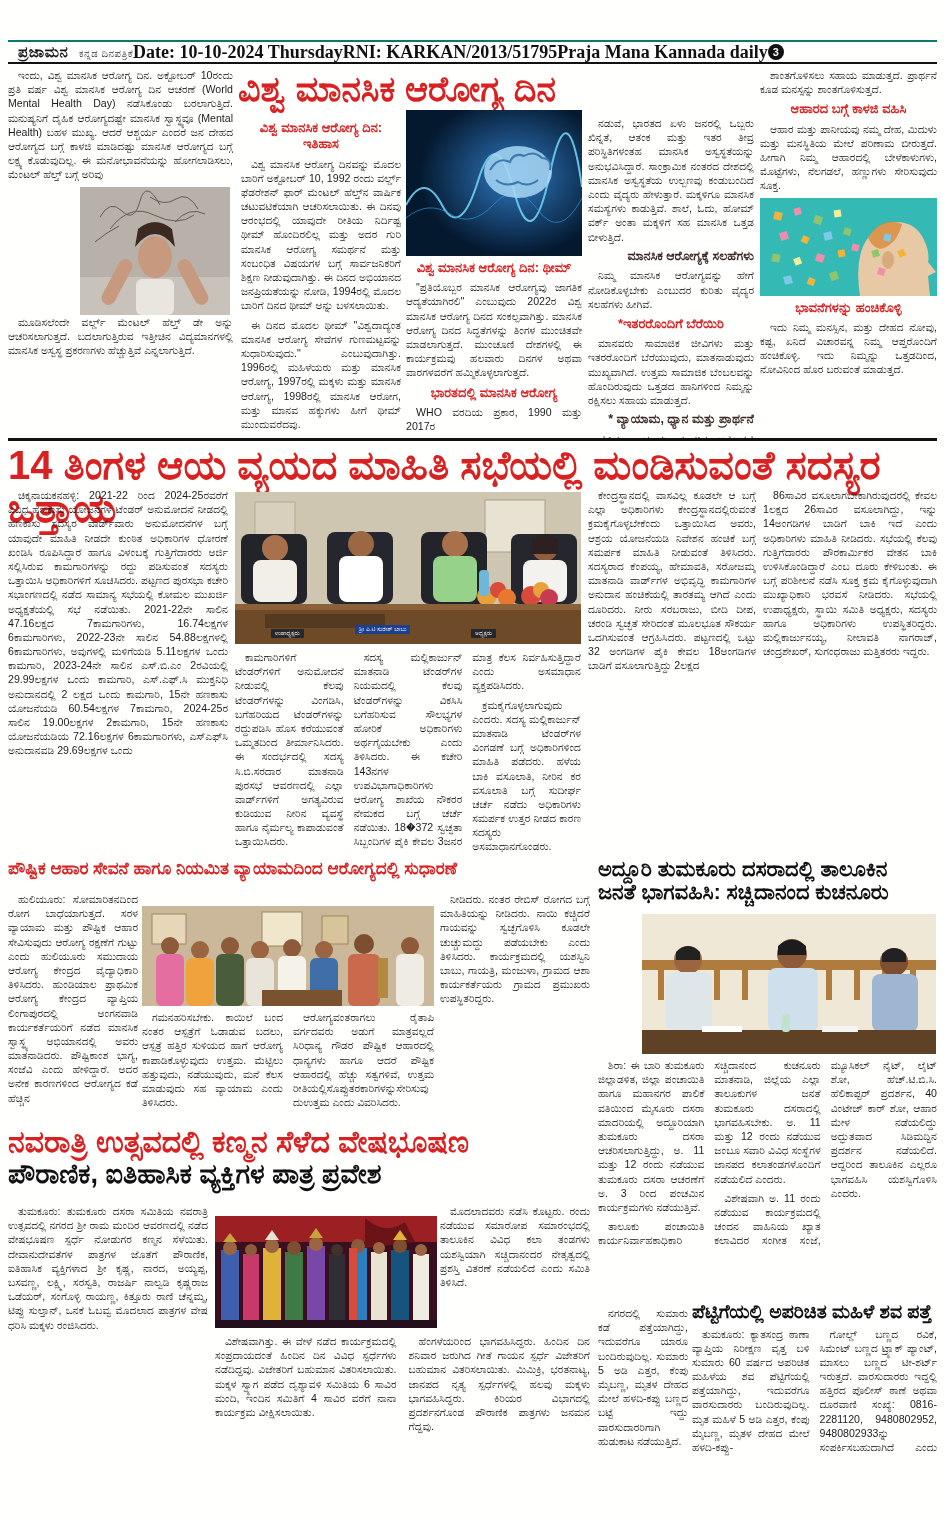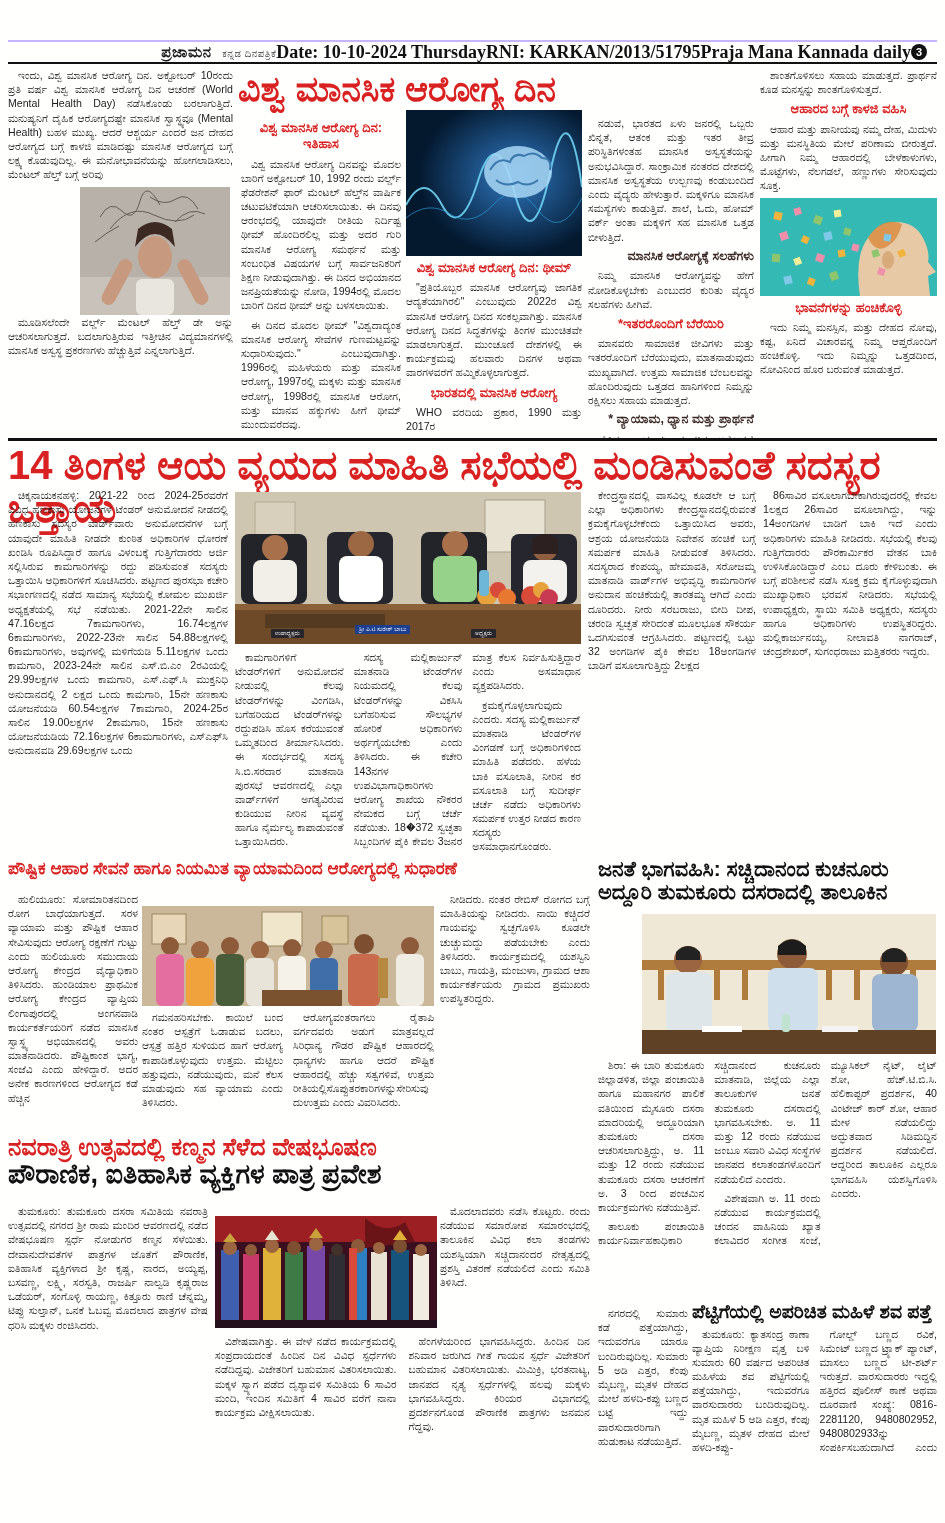--- a/index.html
+++ b/index.html
@@ -2,22 +2,22 @@
 <html><head>
 <meta charset="utf-8">
 <style>
   *{box-sizing:border-box;margin:0;padding:0}
   html,body{background:#e8e8e8}
   body{font-family:"Liberation Sans",sans-serif}
   #page{position:relative;width:945px;height:1523px;background:#fffffe;margin:0 auto;overflow:hidden;color:#1b1b1b}
 
   
   #masthead{position:absolute;top:40px;left:8px;width:929px;height:24px;
-    border-top:2px solid #c4b5fd;border-bottom:2px solid #111;
-    display:flex;align-items:center;justify-content:flex-end;padding:0 10px}
+    border-top:2px solid #0f766e;border-bottom:2px solid #111;
+    display:flex;align-items:center;justify-content:flex-start;padding:0 10px}
   .mh-logo{font-weight:bold;font-size:15px;color:#1a1a1a;letter-spacing:.5px}
   .mh-logo .tag{font-size:10px;font-weight:normal;margin-left:6px;color:#333}
   .mh-item{font-family:"Liberation Serif",serif;font-weight:bold;font-size:18px;color:#111}
   .page-circle{width:16px;height:16px;border-radius:50%;background:#111;color:#fff;
     font-size:11px;font-weight:bold;display:flex;align-items:center;justify-content:center}
 
   
   .bt{font-size:10.6px;line-height:1.34;text-align:justify;color:#1c1c1c;word-break:break-word}
   .bt p{margin-bottom:5px;text-indent:10px}
   .sub-red{color:#d92121;font-weight:bold;text-align:center;font-size:13px;line-height:1.25;margin:4px 0}
@@ -267,22 +267,22 @@
     </div>
 
     <div class="col bt" style="left:134px;top:154px;width:292px;height:112px;column-count:2;column-gap:10px">
       <p>ಗಮನಹರಿಸಬೇಕು. ಕಾಯಿಲೆ ಬಂದ ನಂತರ ಆಸ್ಪತ್ರೆಗೆ ಓಡಾಡುವ ಬದಲು, ಆಸ್ಪತ್ರೆ ಹತ್ತಿರ ಸುಳಿಯದ ಹಾಗೆ ಆರೋಗ್ಯ ಕಾಪಾಡಿಕೊಳ್ಳುವುದು ಉತ್ತಮ. ಮೆಟ್ಟಿಲು ಹತ್ತುವುದು, ನಡೆಯುವುದು, ಮನೆ ಕೆಲಸ ಮಾಡುವುದು ಸಹ ವ್ಯಾಯಾಮ ಎಂದು ತಿಳಿಸಿದರು.</p>
       <p>ಆರೋಗ್ಯವಂತರಾಗಲು ರೈತಾಪಿ ವರ್ಗದವರು ಅಡುಗೆ ಮಾತ್ರವಲ್ಲದೆ ಸಿರಿಧಾನ್ಯ ಗೌಡರ ಪೌಷ್ಟಿಕ ಆಹಾರದಲ್ಲಿ ಧಾನ್ಯಗಳು ಹಾಗೂ ಆದರೆ ಪೌಷ್ಟಿಕ ಆಹಾರದಲ್ಲಿ ಹೆಚ್ಚು ಸತ್ವಗಳಿವೆ, ಉತ್ತಮ ರೀತಿಯಲ್ಲಿಸೊಪ್ಪುತರಕಾರಿಗಳನ್ನುಸೇರಿಸುವುದುಉತ್ತಮ ಎಂದು ವಿವರಿಸಿದರು.</p>
     </div>
   </div>
 
   <div style="position:absolute;top:856px;left:598px;width:339px;height:614px;overflow:hidden">
     <div class="hl hl-black" style="position:absolute;left:0;top:2px;width:100%;font-size:21px">
+      <div>ಅದ್ದೂರಿ ತುಮಕೂರು ದಸರಾದಲ್ಲಿ ತಾಲೂಕಿನ</div>
       <div>ಜನತೆ ಭಾಗವಹಿಸಿ: ಸಚ್ಚಿದಾನಂದ ಕುಚನೂರು</div>
-      <div>ಅದ್ದೂರಿ ತುಮಕೂರು ದಸರಾದಲ್ಲಿ ತಾಲೂಕಿನ</div>
     </div>
 
     <div class="photo" style="left:44px;top:58px;width:294px;height:140px">
       <svg width="294" height="140" viewBox="0 0 294 140">
         <rect width="294" height="140" fill="#efe8d6"></rect>
         <rect y="46" width="294" height="10" fill="#b07c3e"></rect>
         <g fill="#b07c3e">
           <rect x="16" y="56" width="6" height="30"></rect>
             <rect x="44" y="56" width="6" height="30"></rect>
           <rect x="72" y="56" width="6" height="30"></rect>
@@ -325,21 +325,21 @@
     <div style="position:absolute;left:94px;top:446px;width:245px;height:168px">
       <div class="hl hl-black" style="font-size:19px;margin-bottom:4px">ಪೆಟ್ಟಿಗೆಯಲ್ಲಿ ಅಪರಿಚಿತ ಮಹಿಳೆ ಶವ ಪತ್ತೆ</div>
       <div class="bt" style="column-count:2;column-gap:10px;height:130px;overflow:hidden">
         <p>ತುಮಕೂರು: ಕ್ಯಾತಸಂದ್ರ ಠಾಣಾ ವ್ಯಾಪ್ತಿಯ ನಿರೀಕ್ಷಣ ವೃತ್ತ ಬಳಿ ಸುಮಾರು 60 ವರ್ಷದ ಅಪರಿಚಿತ ಮಹಿಳೆಯ ಶವ ಪೆಟ್ಟಿಗೆಯಲ್ಲಿ ಪತ್ತೆಯಾಗಿದ್ದು, ಇದುವರೆಗೂ ವಾರಸುದಾರರು ಬಂದಿರುವುದಿಲ್ಲ. ಮೃತ ಮಹಿಳೆ 5 ಅಡಿ ಎತ್ತರ, ಕೆಂಪು ಮೈಬಣ್ಣ, ಮೃತಳ ದೇಹದ ಮೇಲೆ ಹಳದಿ-ಕಪ್ಪು-</p>
         <p>ಗೋಲ್ಡ್ ಬಣ್ಣದ ರವಿಕೆ, ಸಿಮೆಂಟ್ ಬಣ್ಣದ ಟ್ರ್ಯಾಕ್ ಪ್ಯಾಂಟ್, ಮಾಸಲು ಬಣ್ಣದ ಟೀ-ಶರ್ಟ್ ಇರುತ್ತದೆ. ವಾರಸುದಾರರು ಇದ್ದಲ್ಲಿ ಹತ್ತಿರದ ಪೊಲೀಸ್ ಠಾಣೆ ಅಥವಾ ದೂರವಾಣಿ ಸಂಖ್ಯೆ: 0816-2281120, 9480802952, 9480802933ನ್ನು ಸಂಪರ್ಕಿಸಬಹುದಾಗಿದೆ ಎಂದು ಕ್ಯಾತ್ಸಂದ್ರ ಪೊಲೀಸ್ ಠಾಣೆಯ ಸಬ್ ಇನ್ಸ್‌ಪೆಕ್ಟರ್ ಪ್ರಕಟಣೆಯಲ್ಲಿ ತಿಳಿಸಿದ್ದಾರೆ.</p>
       </div>
     </div>
   </div>
 
   <div style="position:absolute;top:1124px;left:8px;width:582px;height:396px;overflow:hidden">
-    <div class="hl hl-red" style="position:absolute;left:0;top:10px;width:100%;font-size:24px">ನವರಾತ್ರಿ ಉತ್ಸವದಲ್ಲಿ ಕಣ್ಮನ ಸೆಳೆದ ವೇಷಭೂಷಣ</div>
+    <div class="hl hl-red" style="position:absolute;left:0;top:2px;width:100%;font-size:30px">ನವರಾತ್ರಿ ಉತ್ಸವದಲ್ಲಿ ಕಣ್ಮನ ಸೆಳೆದ ವೇಷಭೂಷಣ</div>
     <div class="hl hl-black" style="position:absolute;left:0;top:36px;width:100%;font-size:27px">ಪೌರಾಣಿಕ, ಐತಿಹಾಸಿಕ ವ್ಯಕ್ತಿಗಳ ಪಾತ್ರ ಪ್ರವೇಶ</div>
 
     <div class="col bt" style="left:0;top:80px;width:200px;height:312px">
       <p>ತುಮಕೂರು: ತುಮಕೂರು ದಸರಾ ಸಮಿತಿಯ ನವರಾತ್ರಿ ಉತ್ಸವದಲ್ಲಿ ನಗರದ ಶ್ರೀ ರಾಮ ಮಂದಿರ ಆವರಣದಲ್ಲಿ ನಡೆದ ವೇಷಭೂಷಣ ಸ್ಪರ್ಧೆ ನೋಡುಗರ ಕಣ್ಮನ ಸೆಳೆಯಿತು. ದೇವಾನುದೇವತೆಗಳ ಪಾತ್ರಗಳ ಜೊತೆಗೆ ಪೌರಾಣಿಕ, ಐತಿಹಾಸಿಕ ವ್ಯಕ್ತಿಗಳಾದ ಶ್ರೀ ಕೃಷ್ಣ, ನಾರದ, ಅಯ್ಯಪ್ಪ, ಬಸವಣ್ಣ, ಲಕ್ಷ್ಮಿ, ಸರಸ್ವತಿ, ರಾಜರ್ಷಿ ನಾಲ್ವಡಿ ಕೃಷ್ಣರಾಜ ಒಡೆಯರ್, ಸಂಗೊಳ್ಳಿ ರಾಯಣ್ಣ, ಕಿತ್ತೂರು ರಾಣಿ ಚೆನ್ನಮ್ಮ, ಟಿಪ್ಪು ಸುಲ್ತಾನ್, ಒನಕೆ ಓಬವ್ವ ಮೊದಲಾದ ಪಾತ್ರಗಳ ವೇಷ ಧರಿಸಿ ಮಕ್ಕಳು ರಂಜಿಸಿದರು.</p>
     </div>
 
     <div class="photo" style="left:207px;top:92px;width:222px;height:112px">
       <svg width="222" height="112" viewBox="0 0 222 112">
         <rect width="222" height="112" fill="#3a1020"></rect>
         <rect width="222" height="26" fill="#9c1f24"></rect>

